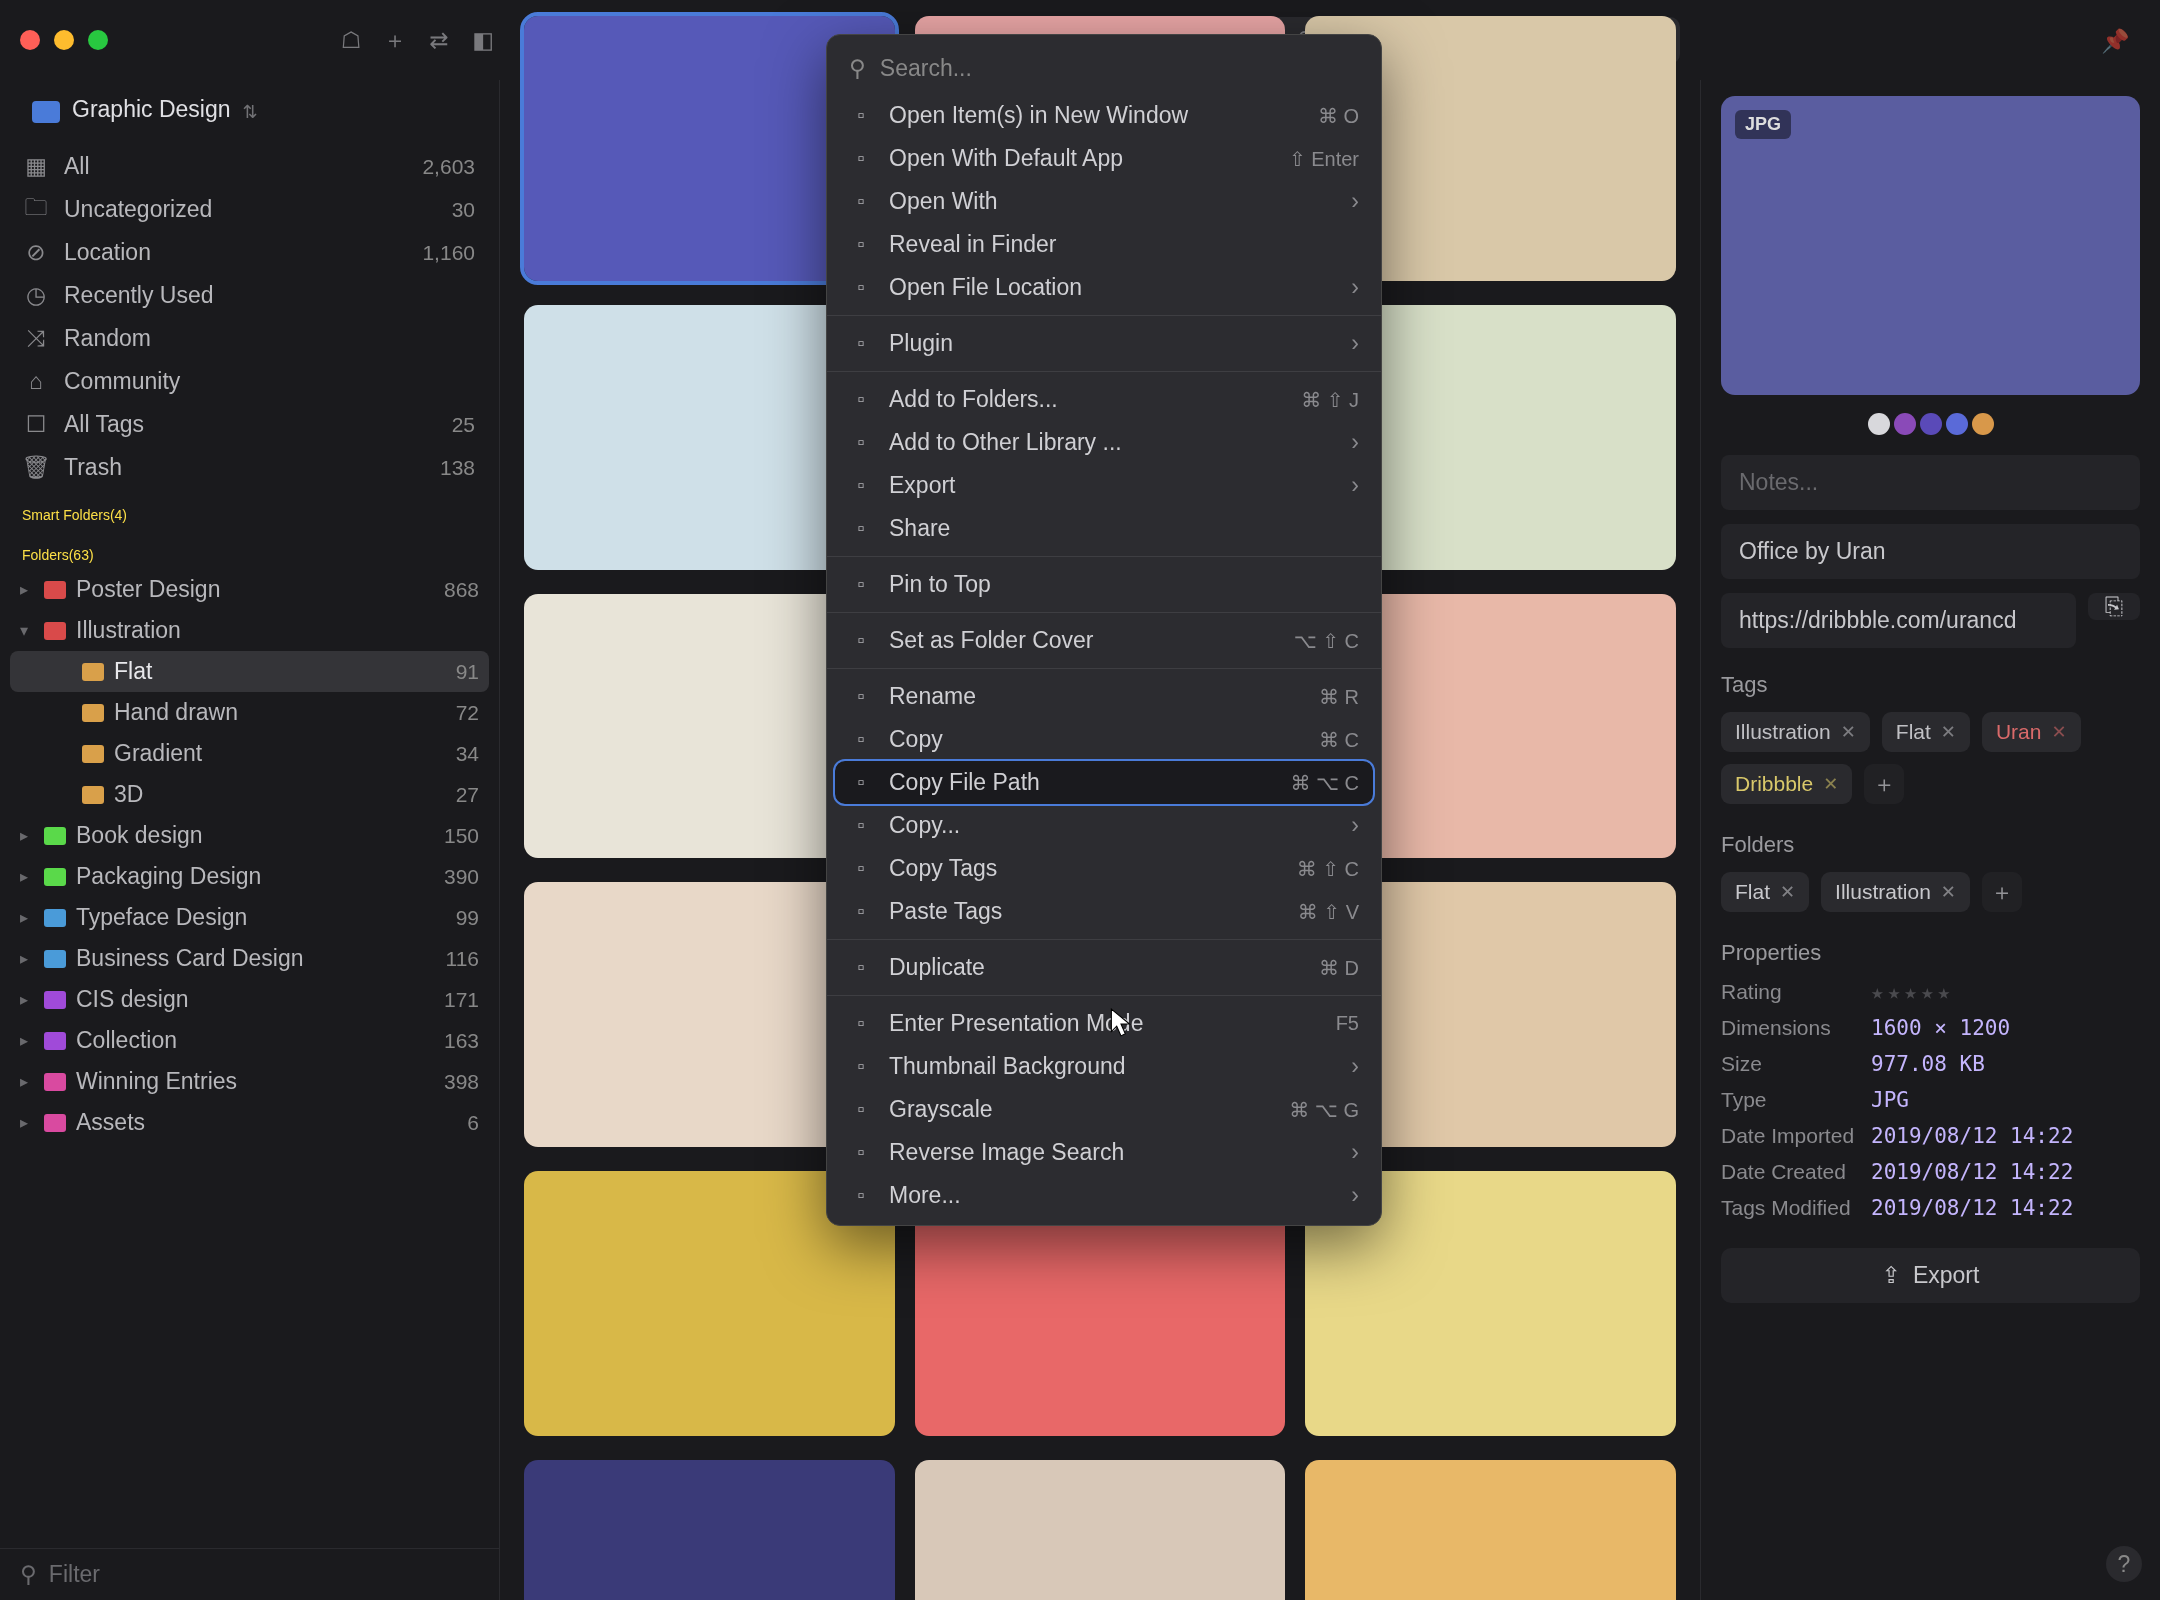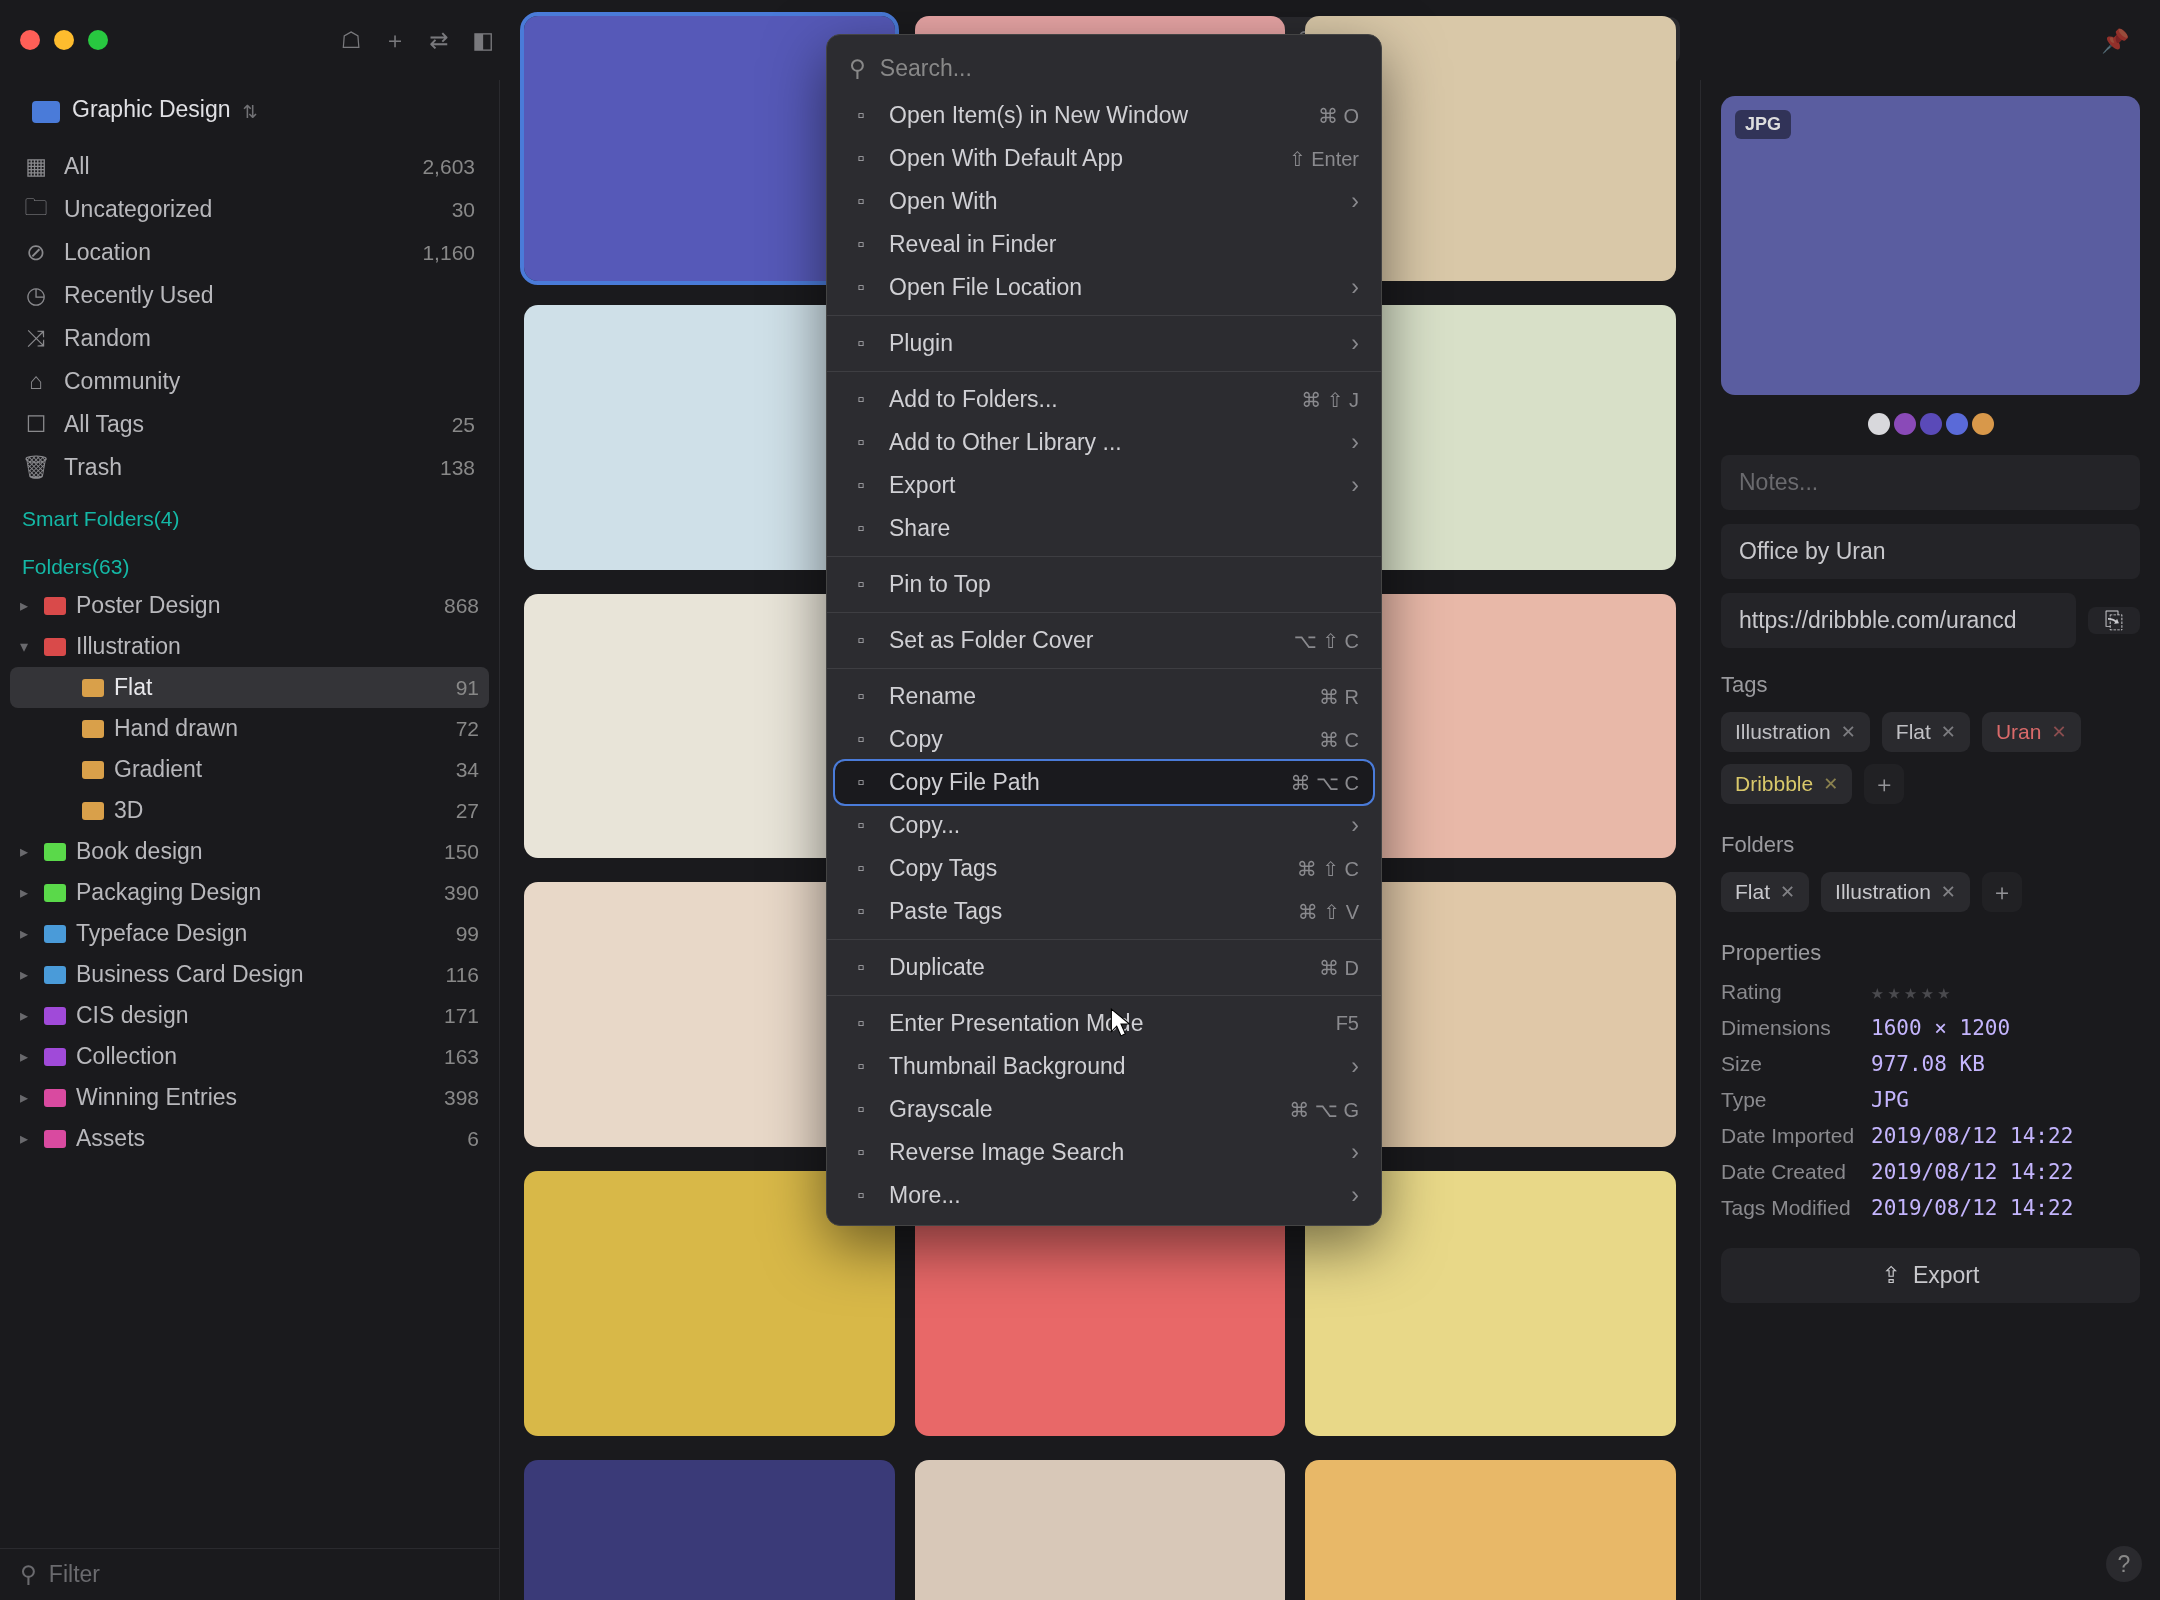--- a/index.html
+++ b/index.html
@@ -53,21 +53,21 @@
 .nav-item {
   display: flex;
   align-items: center;
   padding: 8px 14px;
   gap: 16px;
   border-radius: 8px;
   color: #b8b8bc;
 }
 .nav-item .count { margin-left: auto; color: #888; font-size: 21px; }
 .nav-item .ic { width: 24px; height: 24px; opacity: .7; display:flex; align-items:center; justify-content:center;}
-.section-hdr { padding: 18px 22px 6px; color: #14b8a6; font-size: 21px; }
+.section-hdr { padding: 18px 22px 6px; color: #fde047; font-size: 14px; }
 .folder-tree { padding: 0 10px; overflow-y: auto; flex: 1; }
 .folder-item {
   display: flex; align-items: center; padding: 7px 10px; gap: 10px;
   border-radius: 8px; color: #b8b8bc;
 }
 .folder-item.active { background: #343438; color: #e8e8ec; }
 .disclosure { width: 14px; opacity: .5; font-size: 16px; }
 .folder-ic { width: 22px; height: 18px; border-radius: 3px; }
 .folder-item .count { margin-left: auto; color: #888; font-size: 21px; }
 .indent2 { padding-left: 72px; }
@@ -131,21 +131,21 @@
   background: rgba(0,0,0,.45); color: #ddd; padding: 4px 10px;
   border-radius: 6px; font-size: 18px; font-weight: 600;
 }
 .color-swatches { display: flex; gap: 4px; justify-content: center; margin-bottom: 20px; }
 .sw { width: 22px; height: 22px; border-radius: 50%; }
 .insp-field {
   background: #242428; border-radius: 8px; padding: 14px 18px;
   margin-bottom: 14px; color: #c8c8cc;
 }
 .insp-field.muted { color: #6a6a6e; }
-.url-row { display: flex; gap: 12px; align-items: center; margin-bottom: 24px; }
+.url-row { display: flex; gap: 12px; align-items: flex-start; margin-bottom: 24px; }
 .url-row .insp-field { flex: 1; margin: 0; white-space:nowrap; overflow:hidden; text-overflow:ellipsis;}
 .url-btn { width: 52px; background: #242428; border-radius: 8px; display:flex; align-items:center; justify-content:center; }
 .insp-section { margin-bottom: 28px; }
 .insp-hdr { color: #9a9a9e; margin-bottom: 14px; font-size: 22px; }
 .tag-row { display: flex; flex-wrap: wrap; gap: 12px; }
 .tag {
   background: #2a2a2e; padding: 8px 14px; border-radius: 9px;
   display: flex; align-items: center; gap: 10px; font-size: 21px;
 }
 .tag .x { opacity: .55; font-size: 18px; }

